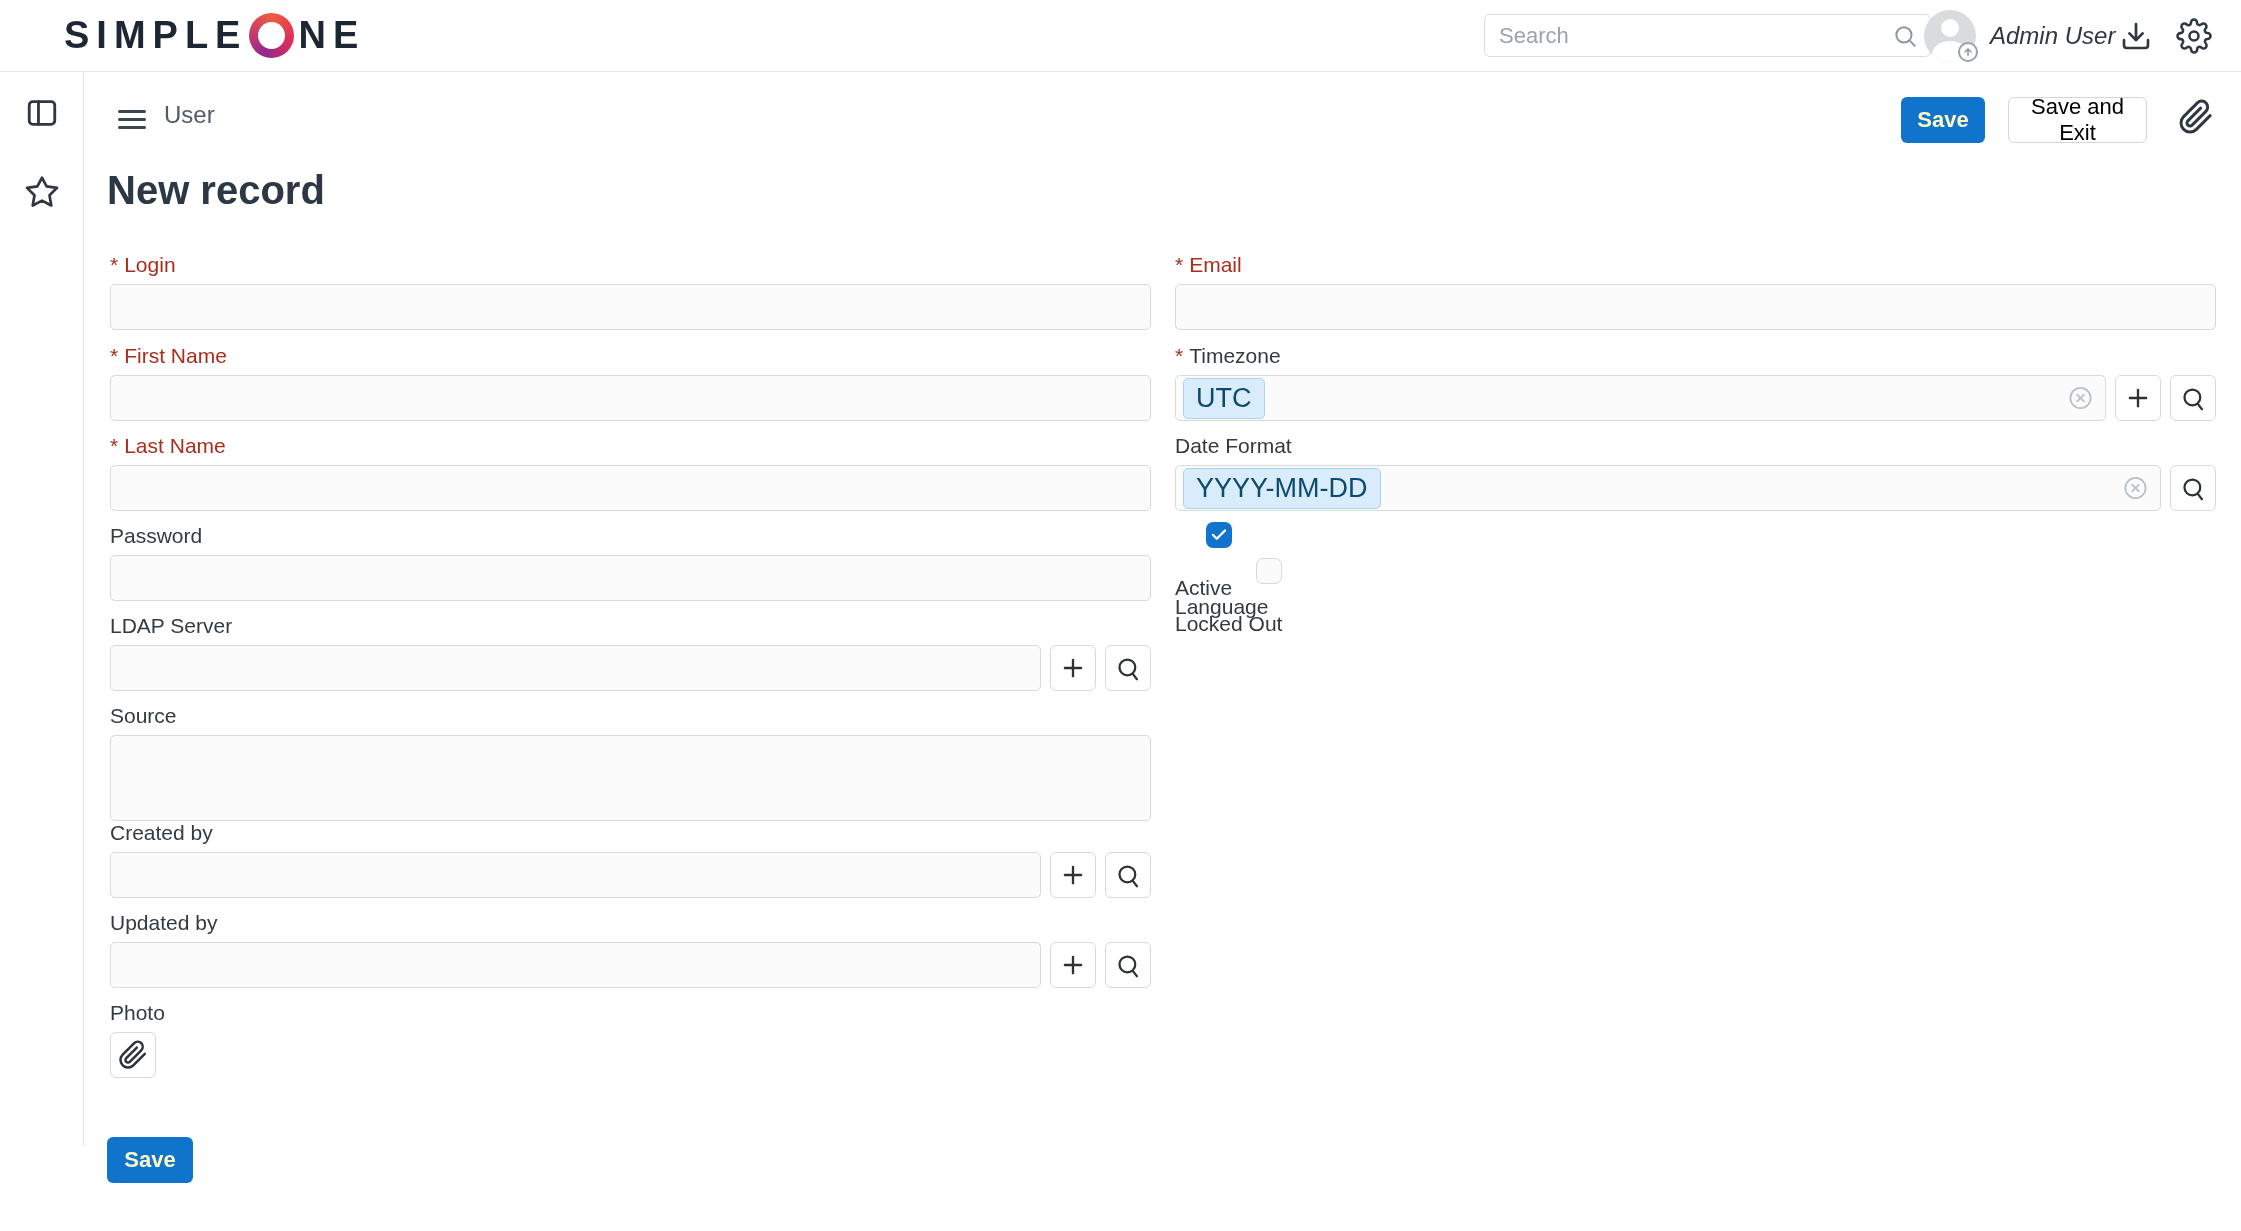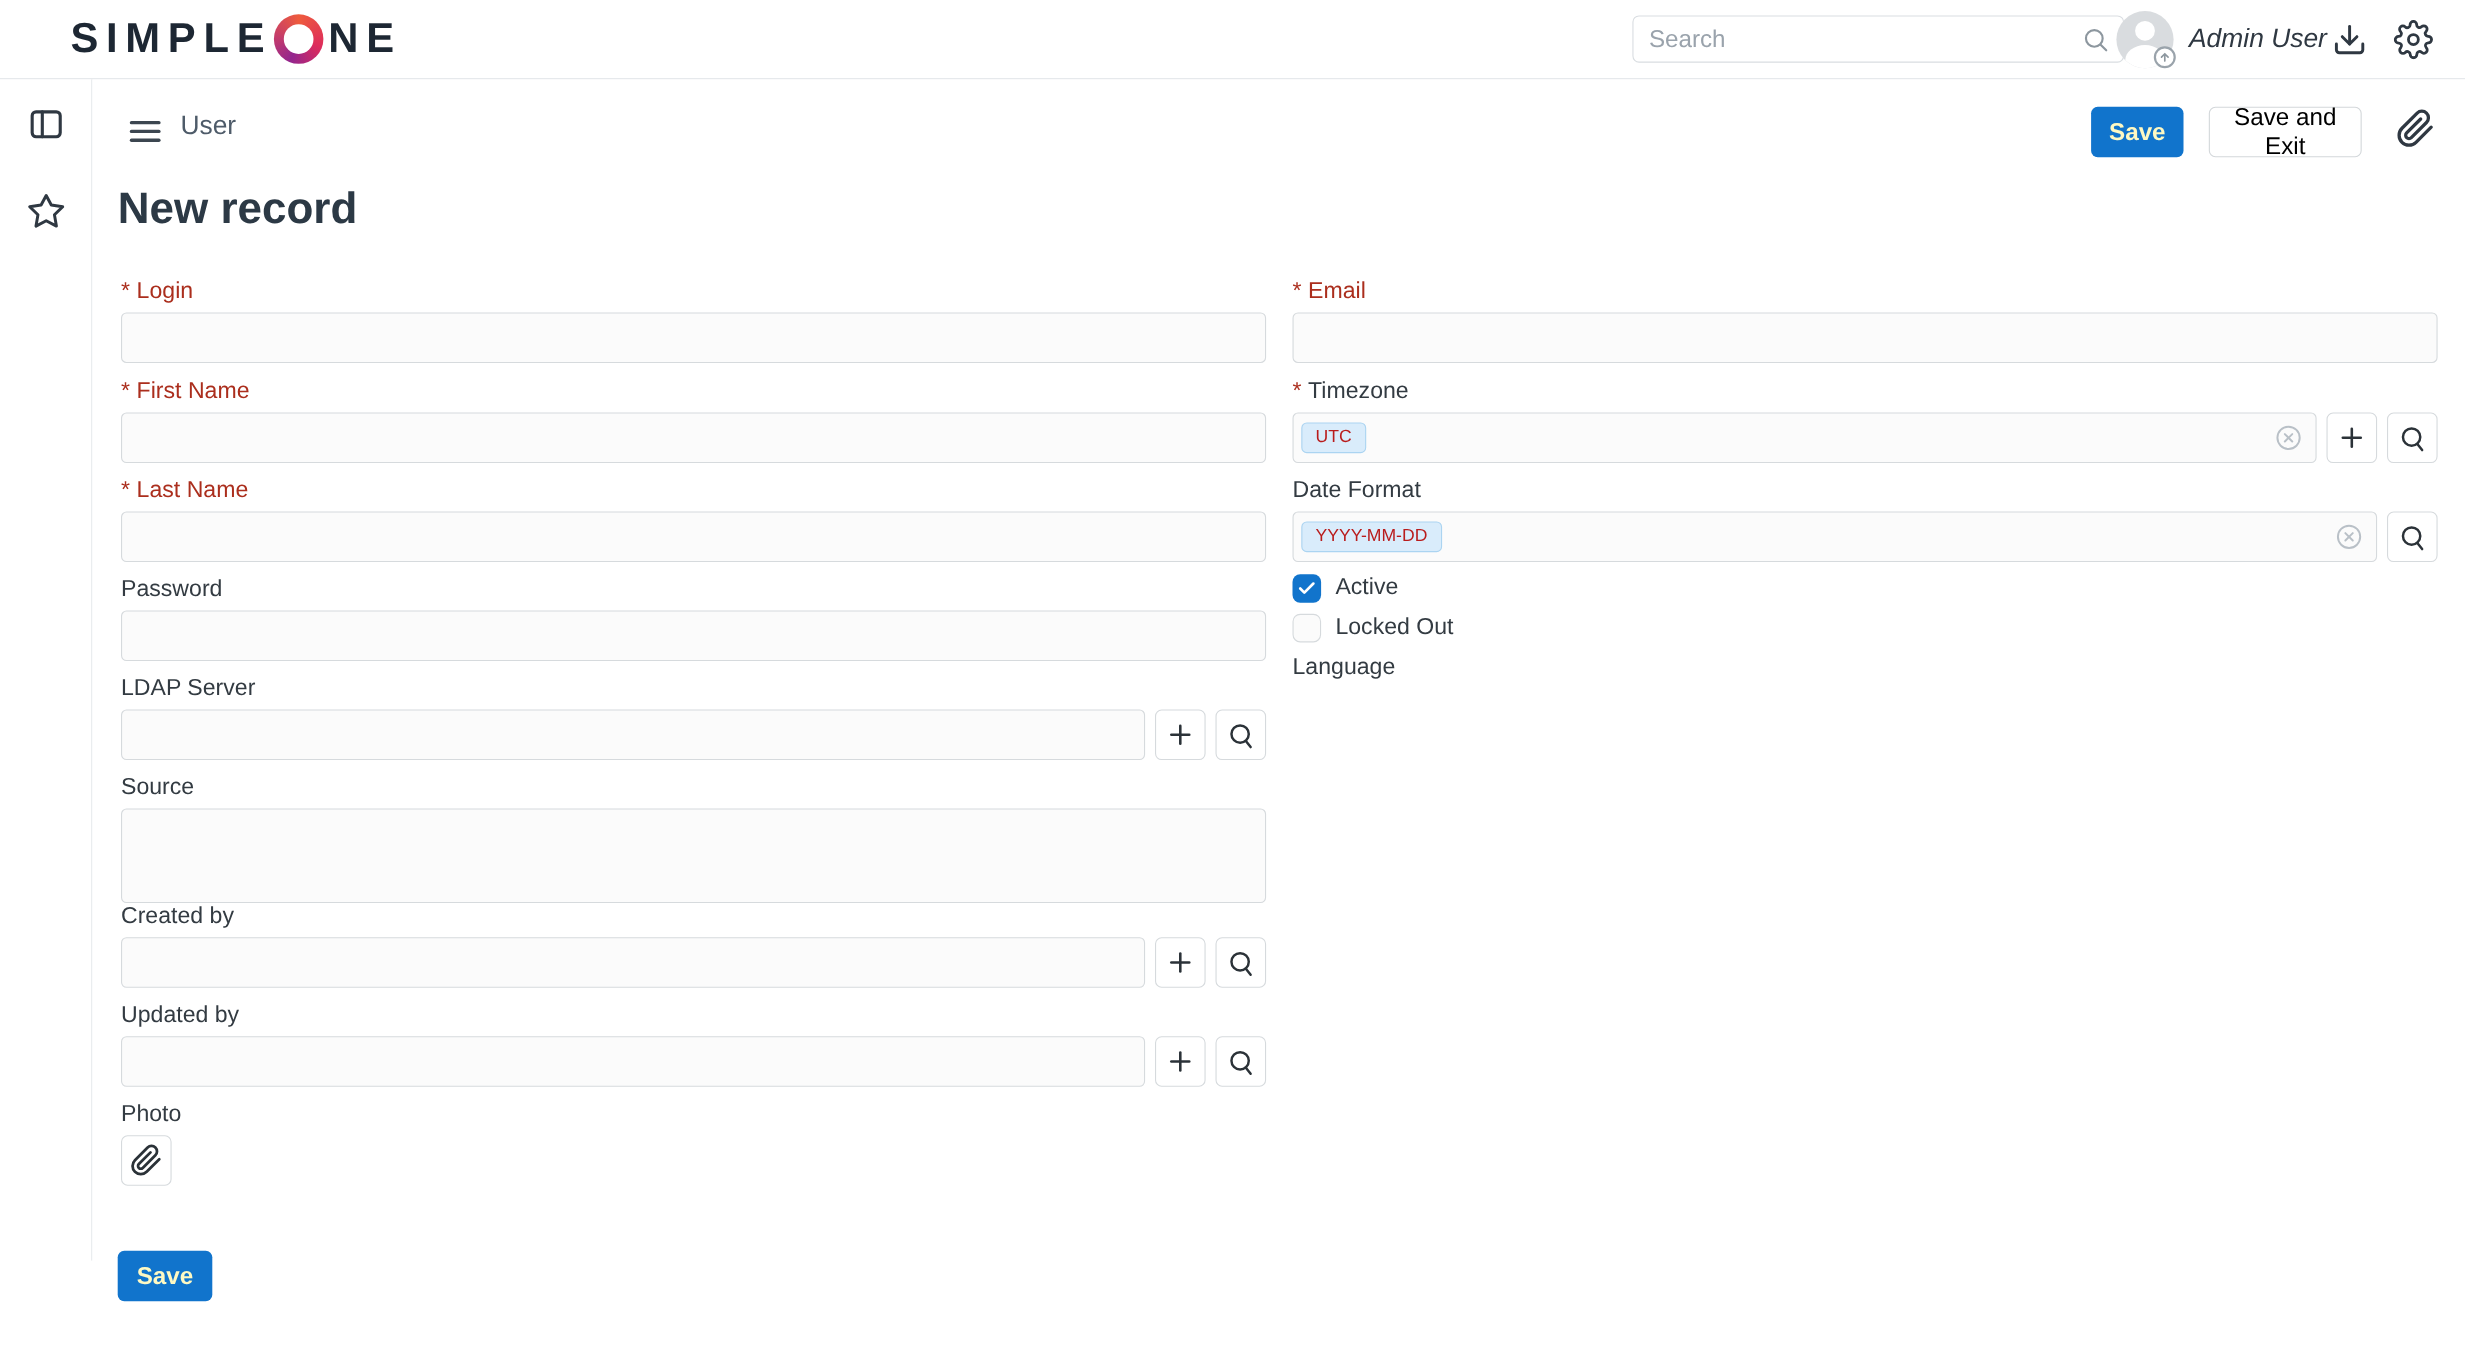--- a/index.html
+++ b/index.html
@@ -65,24 +65,24 @@
     border-radius:5px;font-family:"Liberation Sans",sans-serif;font-size:21px;color:#333b42;
     padding:0 12px;outline:none;width:100%;}
   textarea.tbox{height:86px;resize:none;padding-top:8px;}
   .frow{display:flex;gap:9px;align-items:flex-start;}
   .frow .grow{flex:1;}
   .sqbtn{width:46px;height:46px;flex:0 0 46px;box-sizing:border-box;background:#fff;
     border:1px solid #d6dadd;border-radius:6px;display:flex;align-items:center;justify-content:center;
     color:#2b3238;cursor:pointer;padding:0;}
   .chipbox{display:flex;align-items:center;position:relative;padding:0 44px 0 7px;}
   .chip{background:#d9ecfb;border:1px solid #abd4f1;border-radius:5px;padding:4px 12px;
-    font-size:16px;color:#b91c1c;cursor:pointer;white-space:nowrap;}
+    font-size:27px;color:#0c4a6e;cursor:pointer;white-space:nowrap;}
   .clear{position:absolute;right:11px;top:50%;transform:translateY(-50%);color:#b9c0c7;
     display:flex;cursor:pointer;}
-  .checkrow{position:absolute;display:flex;align-items:flex-start;gap:13px;}
+  .checkrow{position:absolute;display:flex;align-items:flex-end;gap:28px;flex-direction:column;}
   .cb{width:26px;height:26px;box-sizing:border-box;border-radius:7px;cursor:pointer;
     display:flex;align-items:center;justify-content:center;}
   .cb.on{background:#1174cc;color:#fff;}
   .cb.off{background:#fbfbfb;border:1px solid #d6dadd;}
   .cblbl{font-size:21px;color:#333b42;}
   .foot-save{position:absolute;left:23px;top:1065px;width:86px;height:46px;}
   svg{display:block;}
 </style>
 </head>
 <body>

